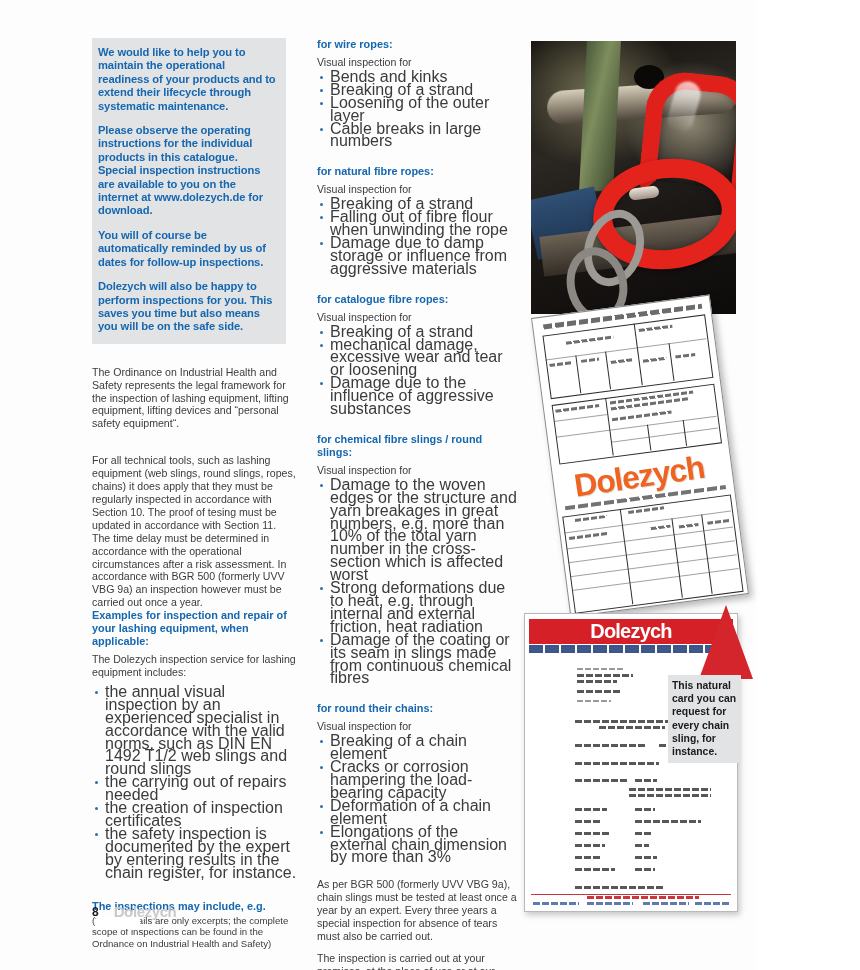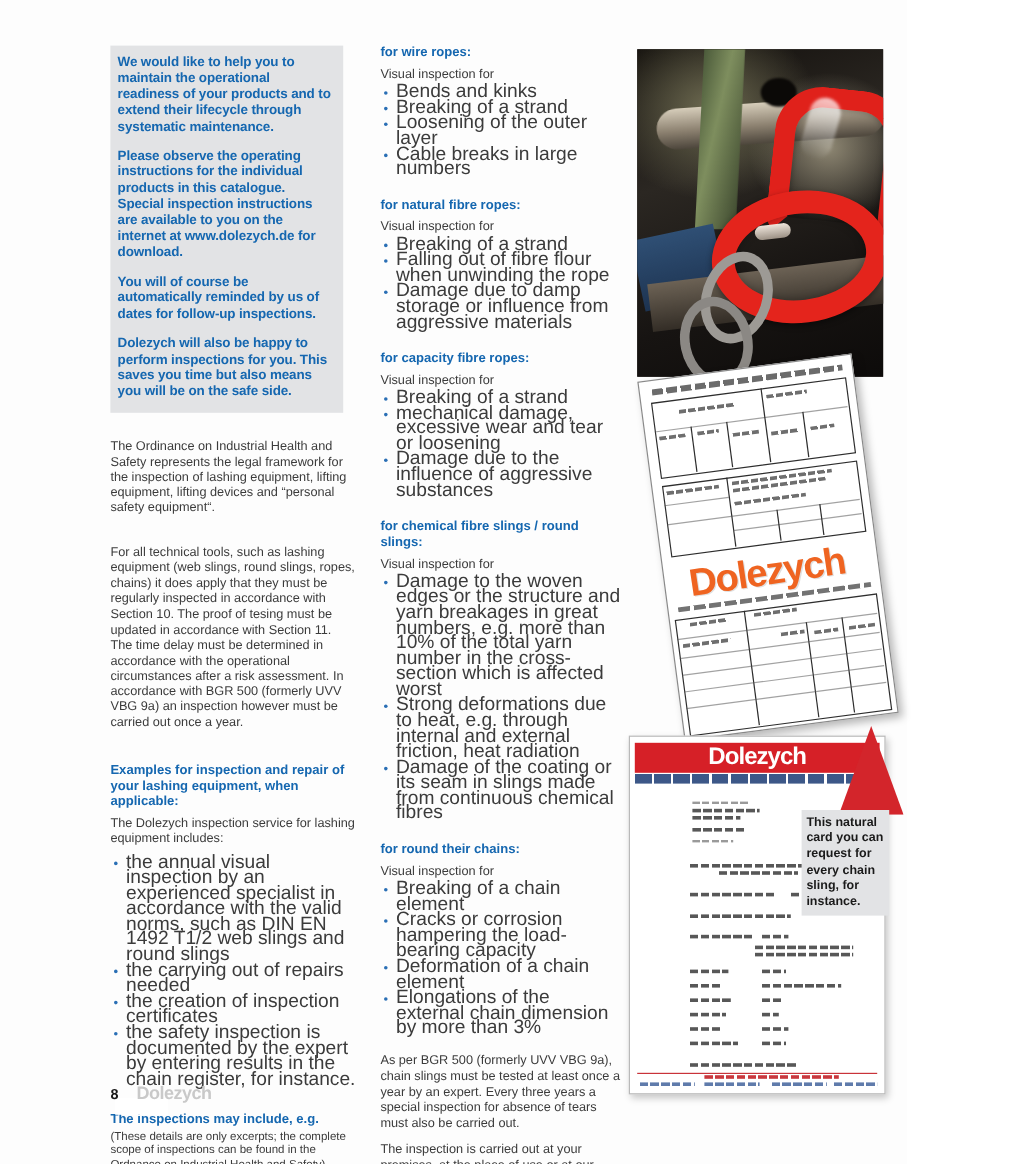--- a/index.html
+++ b/index.html
@@ -290,21 +290,21 @@
       <p>We would like to help you to maintain the operational readiness of your products and to extend their lifecycle through systematic maintenance.</p>
       <p>Please observe the operating instructions for the individual products in this catalogue. Special inspection instructions are available to you on the internet at www.dolezych.de for download.</p>
       <p>You will of course be automatically reminded by us of dates for follow-up inspections.</p>
       <p>Dolezych will also be happy to perform inspections for you. This saves you time but also means you will be on the safe side.</p>
     </div>
 
     <p class="body-txt" style="margin-top:22px;">The Ordinance on Industrial Health and Safety represents the legal framework for the inspection of lashing equipment, lifting equipment, lifting devices and “personal safety equipment“.</p>
 
     <p class="body-txt" style="margin-top:24px;">For all technical tools, such as lashing equipment (web slings, round slings, ropes, chains) it does apply that they must be regularly inspected in accordance with Section 10. The proof of tesing must be updated in accordance with Section 11. The time delay must be determined in accordance with the operational circumstances after a risk assessment. In accordance with BGR 500 (formerly UVV VBG 9a) an inspection however must be carried out once a year.</p>
 
-    <p class="hd-blue" style="margin-top:27px;">Examples for inspection and repair of your lashing equipment, when applicable:</p>
+    <p class="hd-blue" style="">Examples for inspection and repair of your lashing equipment, when applicable:</p>
     <p class="lead">The Dolezych inspection service for lashing equipment includes:</p>
     <ul class="bul" style="margin-top:7px;">
       <li>the annual visual inspection by an experienced specialist in accordance with the valid norms, such as DIN EN 1492 T1/2 web slings and round slings</li>
       <li>the carrying out of repairs needed</li>
       <li>the creation of inspection certificates</li>
       <li>the safety inspection is documented by the expert by entering results in the chain register, for instance.</li>
     </ul>
 
     <p class="hd-blue" style="margin-top:20px;margin-bottom:2px;">The inspections may include, e.g.</p>
     <p class="small-note">(These details are only excerpts; the complete scope of inspections can be found in the Ordnance on Industrial Health and Safety)</p>
@@ -322,21 +322,21 @@
     </ul>
 
     <p class="hd-blue hd-gap">for natural fibre ropes:</p>
     <p class="lead">Visual inspection for</p>
     <ul class="bul">
       <li>Breaking of a strand</li>
       <li>Falling out of fibre flour when unwinding the rope</li>
       <li>Damage due to damp storage or influence from aggressive materials</li>
     </ul>
 
-    <p class="hd-blue hd-gap">for capacity fibre ropes:</p>
+    <p class="hd-blue hd-gap">for catalogue fibre ropes:</p>
     <p class="lead">Visual inspection for</p>
     <ul class="bul">
       <li>Breaking of a strand</li>
       <li>mechanical damage, excessive wear and tear or loosening</li>
       <li>Damage due to the influence of aggressive substances</li>
     </ul>
 
     <p class="hd-blue hd-gap">for chemical fibre slings / round slings:</p>
     <p class="lead">Visual inspection for</p>
     <ul class="bul">

